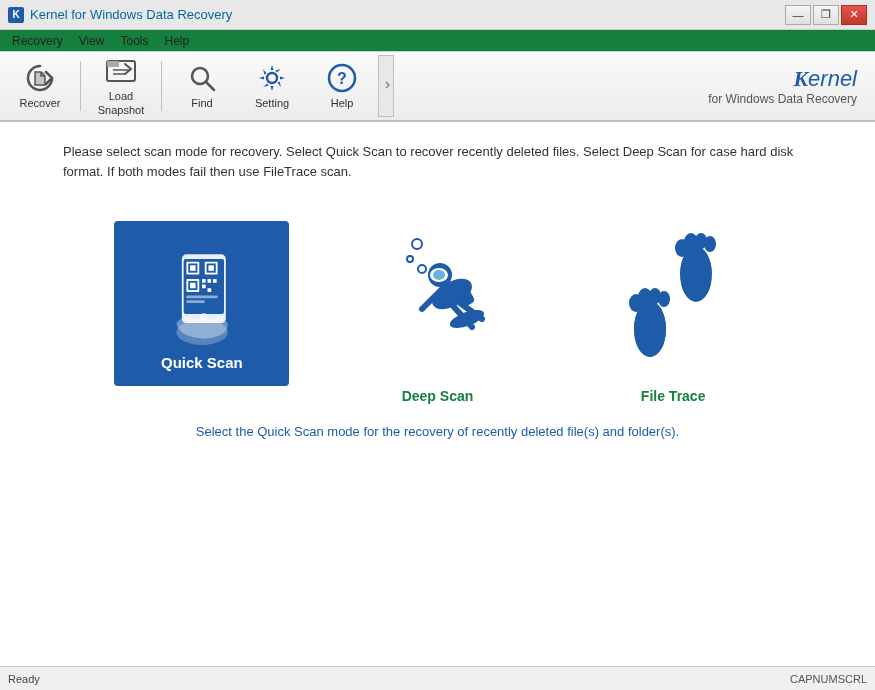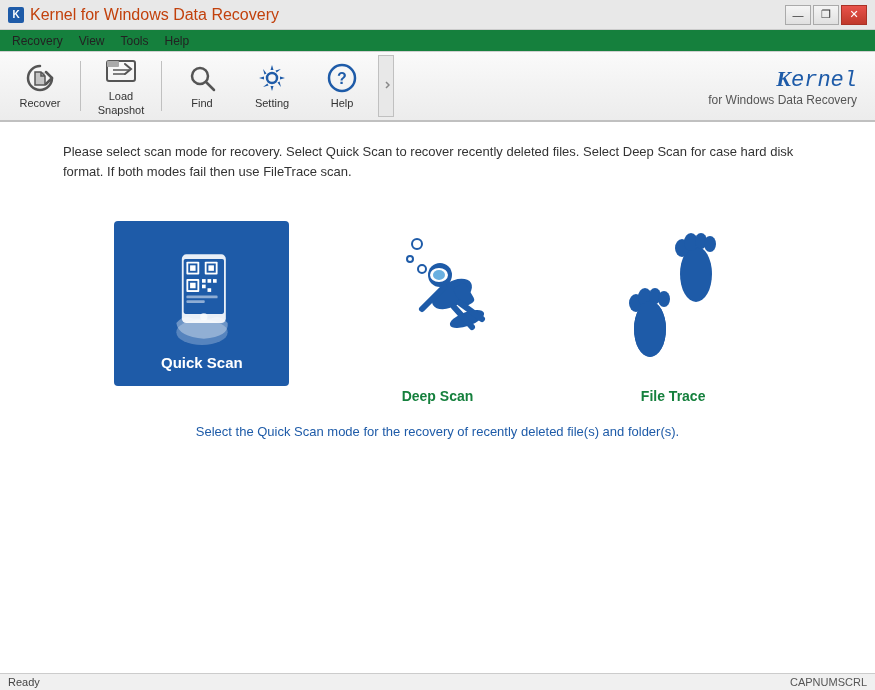--- a/index.html
+++ b/index.html
@@ -12,21 +12,21 @@
       border-bottom: 1px solid #ccc;
       display: flex;
       align-items: center;
       justify-content: space-between;
       padding: 0 8px;
       flex-shrink: 0;
     }
     .title-bar-left { display: flex; align-items: center; gap: 6px; }
     .title-bar-icon { width: 16px; height: 16px; background: #1e5ba8; border-radius: 2px; display: flex; align-items: center; justify-content: center; }
     .title-bar-icon span { color: white; font-size: 10px; font-weight: bold; }
-    .title-bar-title { font-size: 16px; color: #c2410c; }
+    .title-bar-title { font-size: 13px; color: #0369a1; }
     .title-bar-controls { display: flex; gap: 2px; }
     .title-btn { width: 26px; height: 20px; border: 1px solid #aaa; background: linear-gradient(to bottom, #f5f5f5, #e0e0e0); cursor: pointer; display: flex; align-items: center; justify-content: center; font-size: 11px; color: #333; }
     .title-btn.close { background: linear-gradient(to bottom, #e8524a, #c0392b); color: white; border-color: #a93226; }
 
     
     .menu-bar {
       height: 22px;
       background: #15803d;
       border-bottom: 1px solid #d0d0d0;
       display: flex;
@@ -106,21 +106,21 @@
       margin-bottom: 8px;
     }
     .scan-card-icon.active { background: #1e5ba8; }
     .scan-card-icon.inactive { background: white; }
     .scan-card .card-label { font-size: 14px; font-weight: bold; color: #15803d; margin-top: 4px; }
 
     .bottom-hint { text-align: center; color: #1e5ba8; font-size: 13px; margin-top: 12px; }
 
     
     .status-bar {
-      height: 17px;
+      height: 24px;
       background: #f0f0f0;
       border-top: 1px solid #ccc;
       display: flex;
       align-items: center;
       padding: 0 8px;
       font-size: 11px;
       color: #444;
       flex-shrink: 0;
     }
     .status-bar .status-right { margin-left: auto; display: flex; gap: 0; }
@@ -241,21 +241,21 @@
   </div>
 
   <div class="toolbar-scroll">
     <svg width="8" height="12" viewBox="0 0 8 12">
       <polyline points="4,2 7,5 4,8" fill="none" stroke="#888" stroke-width="1.5"></polyline>
     </svg>
   </div>
 
   <div class="kernel-logo">
     <span class="kernel-text">
-      <span style="font-style:italic; color:#1e5ba8; font-size:22px; font-family:'Georgia', serif; font-weight:bold;">K</span><span style="font-style:italic; color:#1e5ba8; font-size:22px; font-family:Liberation Mono, monospace; font-weight:normal;">ernel</span>
+      <span style="font-style:italic; color:#1e5ba8; font-size:22px; font-family:'Georgia', serif; font-weight:bold;">K</span><span style="font-style:italic; color:#1e5ba8; font-size:22px; font-family:Liberation Sans, sans-serif; font-weight:normal;">ernel</span>
     </span>
     <span class="kernel-sub">for Windows Data Recovery</span>
   </div>
 </div>
 
 <div class="main-content">
 
   <div class="description-text">Please select scan mode for recovery. Select Quick Scan to recover recently deleted files. Select Deep Scan for case hard disk format. If both modes fail then use FileTrace scan.</div>
 
   <div class="scan-modes">

